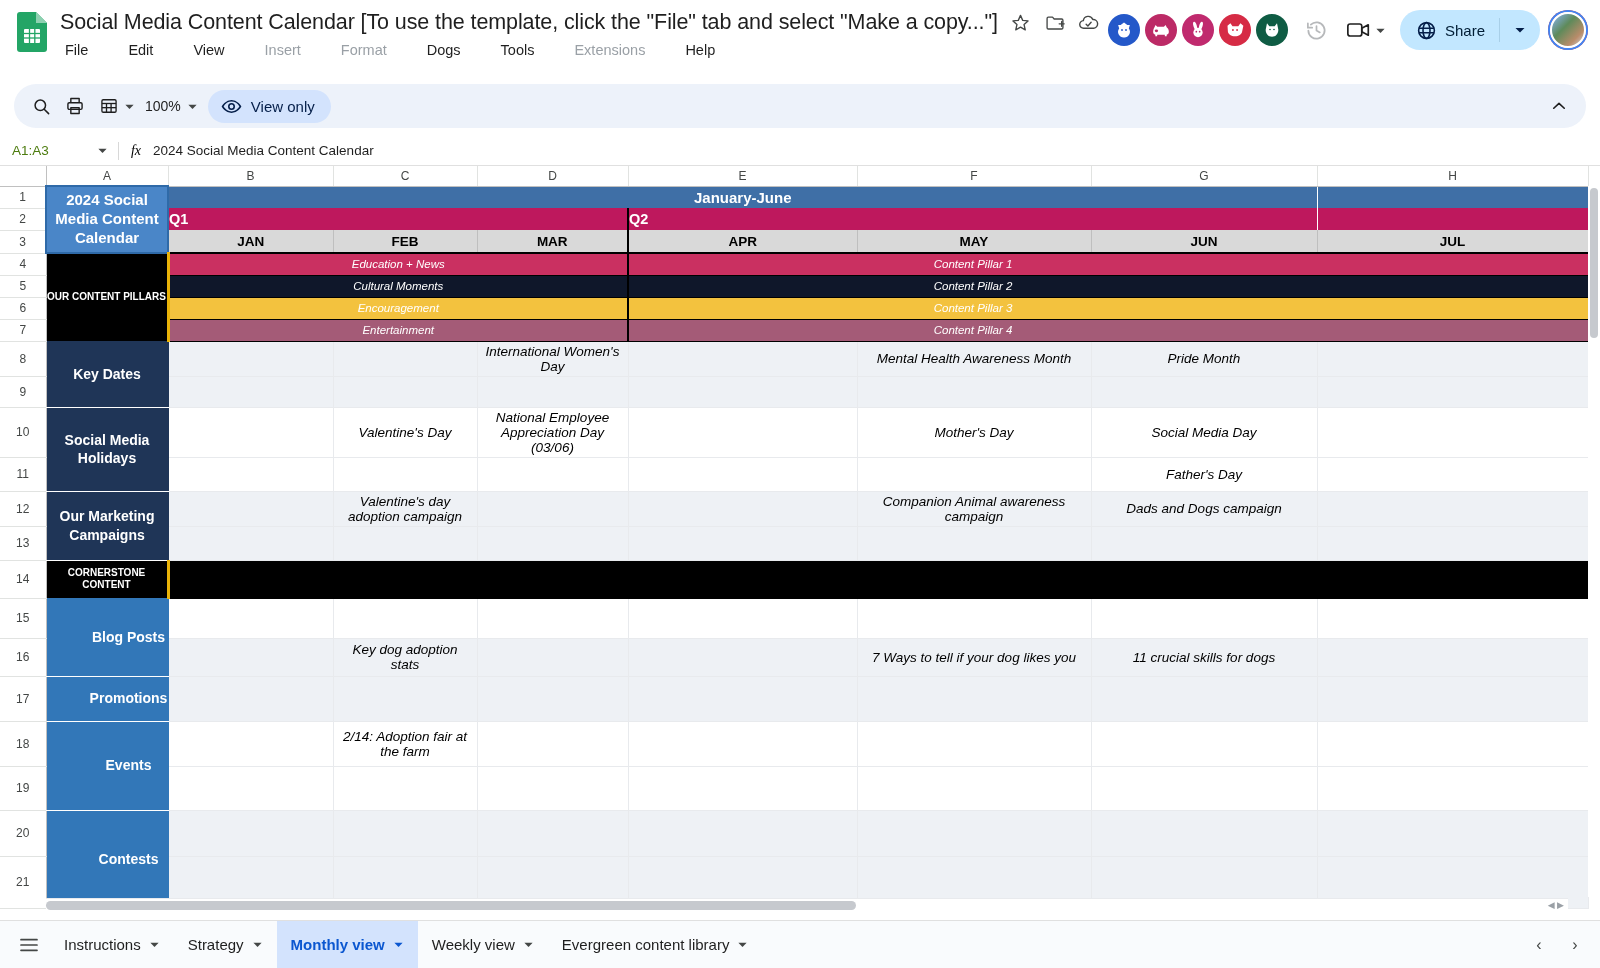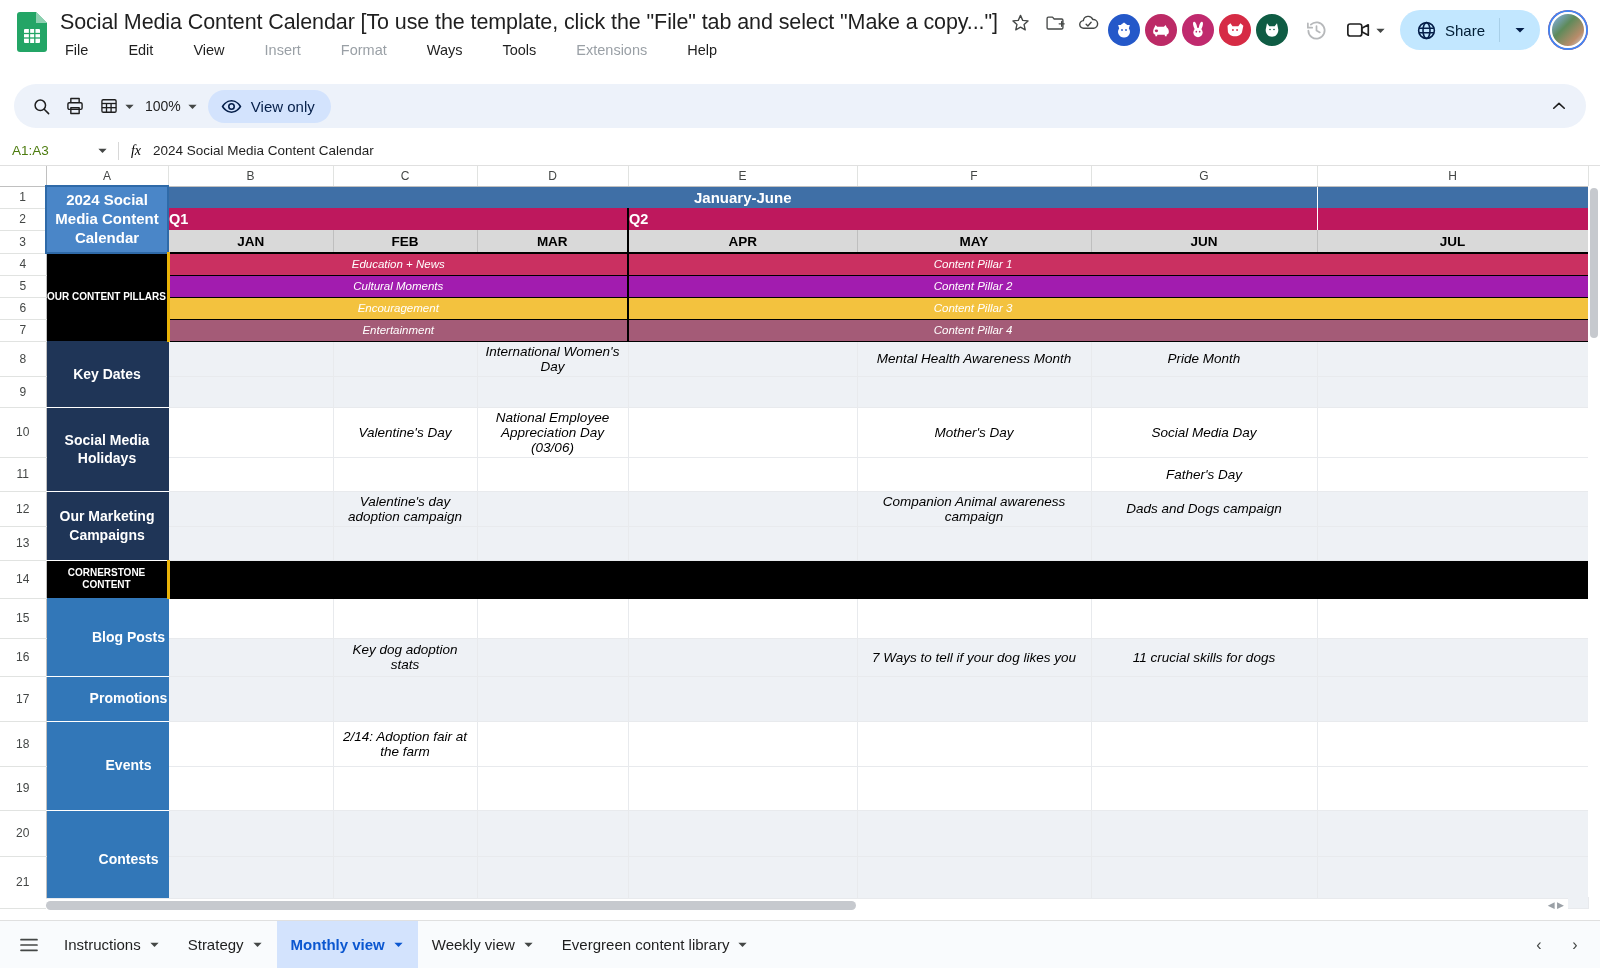--- a/index.html
+++ b/index.html
@@ -184,21 +184,21 @@
 
   .h-steel { background:#3f6fa6; color:#fff; font-weight:bold; font-size:15px;
              text-align:center; border-right:1px solid #fff; }
   .h-navy  { background:#be185d; color:#fff; font-weight:bold; font-size:14.5px;
              text-align:left; border-right:1px solid #fff; }
   .h-gray  { background:#d9d9d9; color:#000; font-weight:bold; font-size:13.5px;
              text-align:center; border-right:1px solid #bfbfbf;
              border-bottom:2px solid #000; }
 
   .p1 { background:#ca3061; color:#fff; }
-  .p2 { background:#a21caf; color:#fff; }
+  .p2 { background:#0f172a; color:#fff; }
   .p3 { background:#f3c23e; color:#fff; }
   .p4 { background:#a45b77; color:#fff; }
   .pillar {
     font-size:11.5px; font-style:italic; text-align:center;
     border-bottom:1px solid #000;
   }
   .blackrow { background:#000; border-bottom:1px solid #000; border-right:1px solid #000;}
 
   .qsep { border-right: 2px solid #000 !important; }
 
@@ -285,21 +285,21 @@
         </svg>
       </span>
     </div>
 
     <div class="menu-row">
       <span class="menu-item">File</span>
       <span class="menu-item">Edit</span>
       <span class="menu-item">View</span>
       <span class="menu-item dim">Insert</span>
       <span class="menu-item dim">Format</span>
-      <span class="menu-item">Ways</span>
+      <span class="menu-item">Dogs</span>
       <span class="menu-item">Tools</span>
       <span class="menu-item dim">Extensions</span>
       <span class="menu-item">Help</span>
     </div>
   </div>
 
   <div class="topbar-right">
     <div class="avatars">
       <div class="av" style="background:#2458c9">
         <svg width="20" height="20" viewBox="0 0 24 24" fill="#fff">

